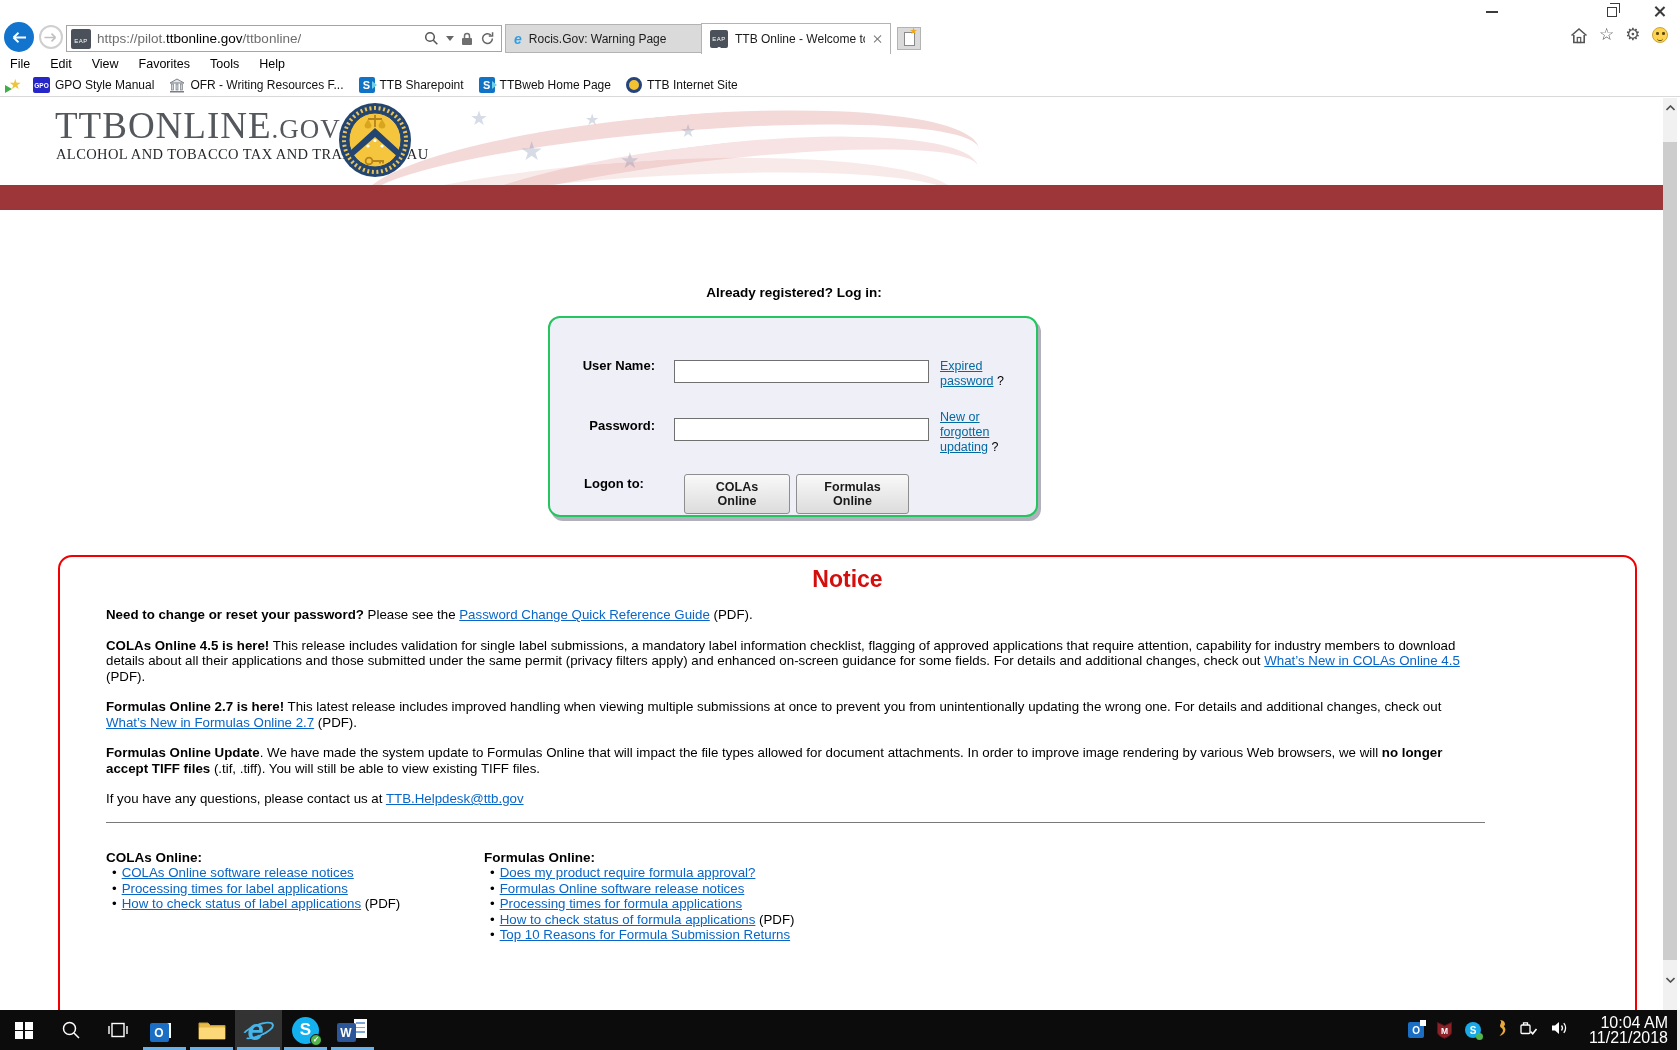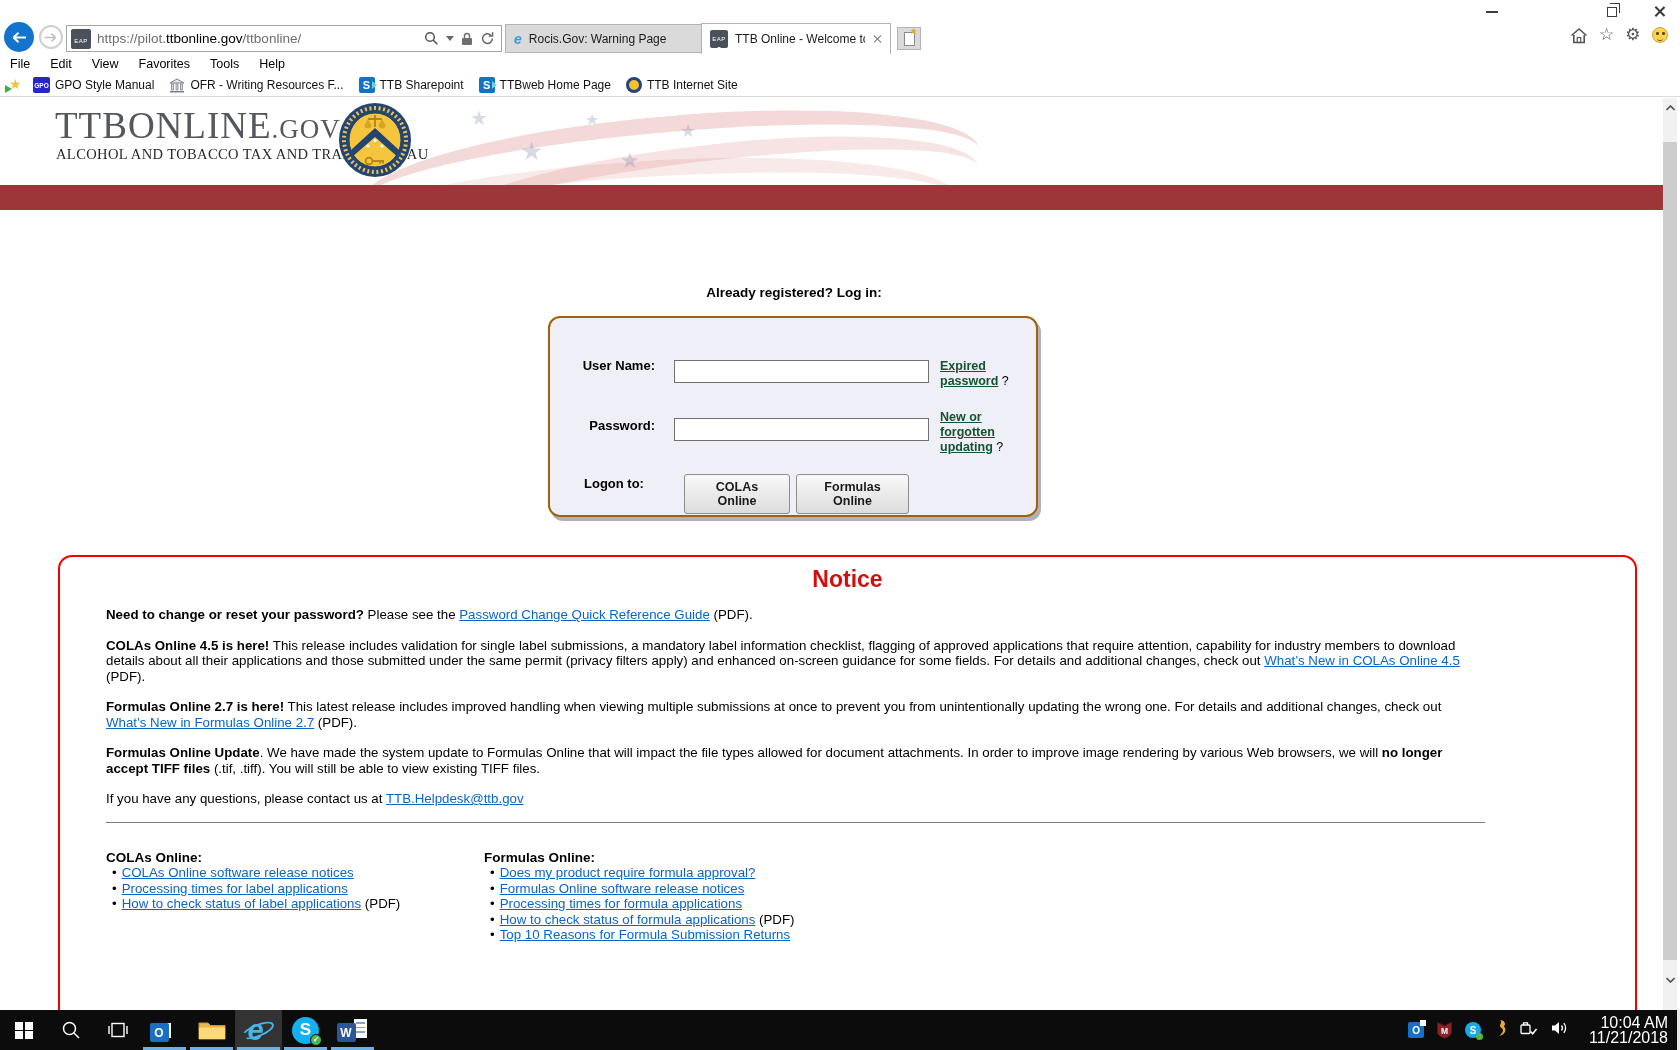--- a/index.html
+++ b/index.html
@@ -74,30 +74,30 @@
   #seal { position:absolute; left:338px; top:4px; }
 
   #maroonbar { position:absolute; left:0; top:87px; width:1663px; height:25px; background:#9d3638; }
 
   #mainnav { position:absolute; left:197px; top:115px; width:990px; height:38px; background:#f4f4fb; display:flex; }
   .nav-item { flex:1; text-align:center; padding-top:7px; font-size:15px; font-weight:bold; color:#1e1e96; line-height:16px; cursor:pointer; }
   .nav-item span { display:inline-block; max-width:125px; }
 
   #loginheading { position:absolute; left:794px; top:187px; transform:translateX(-50%); font-size:13.5px; font-weight:bold; color:#000; white-space:nowrap; }
 
-  #loginbox { position:absolute; left:548px; top:218px; width:490px; height:201px; background:#efeff8; border:2px solid #a16207; border-radius:12px; box-shadow:3px 4px 0 rgba(125,125,145,.6); }
+  #loginbox { position:absolute; left:548px; top:218px; width:490px; height:201px; background:#efeff8; border:2px solid #22c55e; border-radius:12px; box-shadow:3px 4px 0 rgba(125,125,145,.6); }
   .lb-label { position:absolute; font-size:13px; font-weight:bold; color:#000; text-align:right; line-height:15px; }
   #lblUser { left:30px; top:40px; width:75px; }
   #lblPass { left:10px; top:100px; width:95px; }
   #lblLogon { left:34px; top:158px; width:71px; text-align:left; }
   .lb-input { position:absolute; left:124px; width:255px; height:23px; background:#fff; border:1px solid #707070; border-radius:0; }
   #inpUser { top:42px; } #inpPass { top:100px; }
   .lb-links { position:absolute; left:390px; width:78px; font-size:12.5px; line-height:15px; }
   #lnkExpired { top:41px; } #lnkForgot { top:92px; }
-  .login-link { color:#14532d; text-decoration:underline; cursor:pointer;font-weight:bold; }
+  .login-link { color:#0369a1; text-decoration:underline; cursor:pointer; }
   .qmark { color:#000; }
   .lb-btn { position:absolute; top:156px; height:40px; font-family:"Liberation Sans", sans-serif; font-size:12.5px; font-weight:bold; color:#1a1a1a; background:linear-gradient(#f9f9f9,#dcdcdc); border:1px solid #8e8e8e; border-radius:3px; padding:0 10px; cursor:pointer; }
   #btnColas { left:134px; width:106px; } #btnFormulas { left:246px; width:113px; }
 
   #noticebox { position:absolute; left:58px; top:457px; width:1579px; height:470px; border:2px solid #f20000; border-radius:14px; background:#fff; }
   #noticetitle { text-align:center; margin-top:9px; font-size:23px; font-weight:bold; color:#d40d0d; }
   #noticebody { padding:14px 150px 0 46px; font-size:13.3px; color:#000; line-height:15.5px; }
   #noticebody p { margin-bottom:15px; }
   .site-link { color:#0966c8; text-decoration:underline; cursor:pointer; }
   #noticehr { border:none; border-top:1px solid #7a7a7a; margin:1px 0 0 0; }

